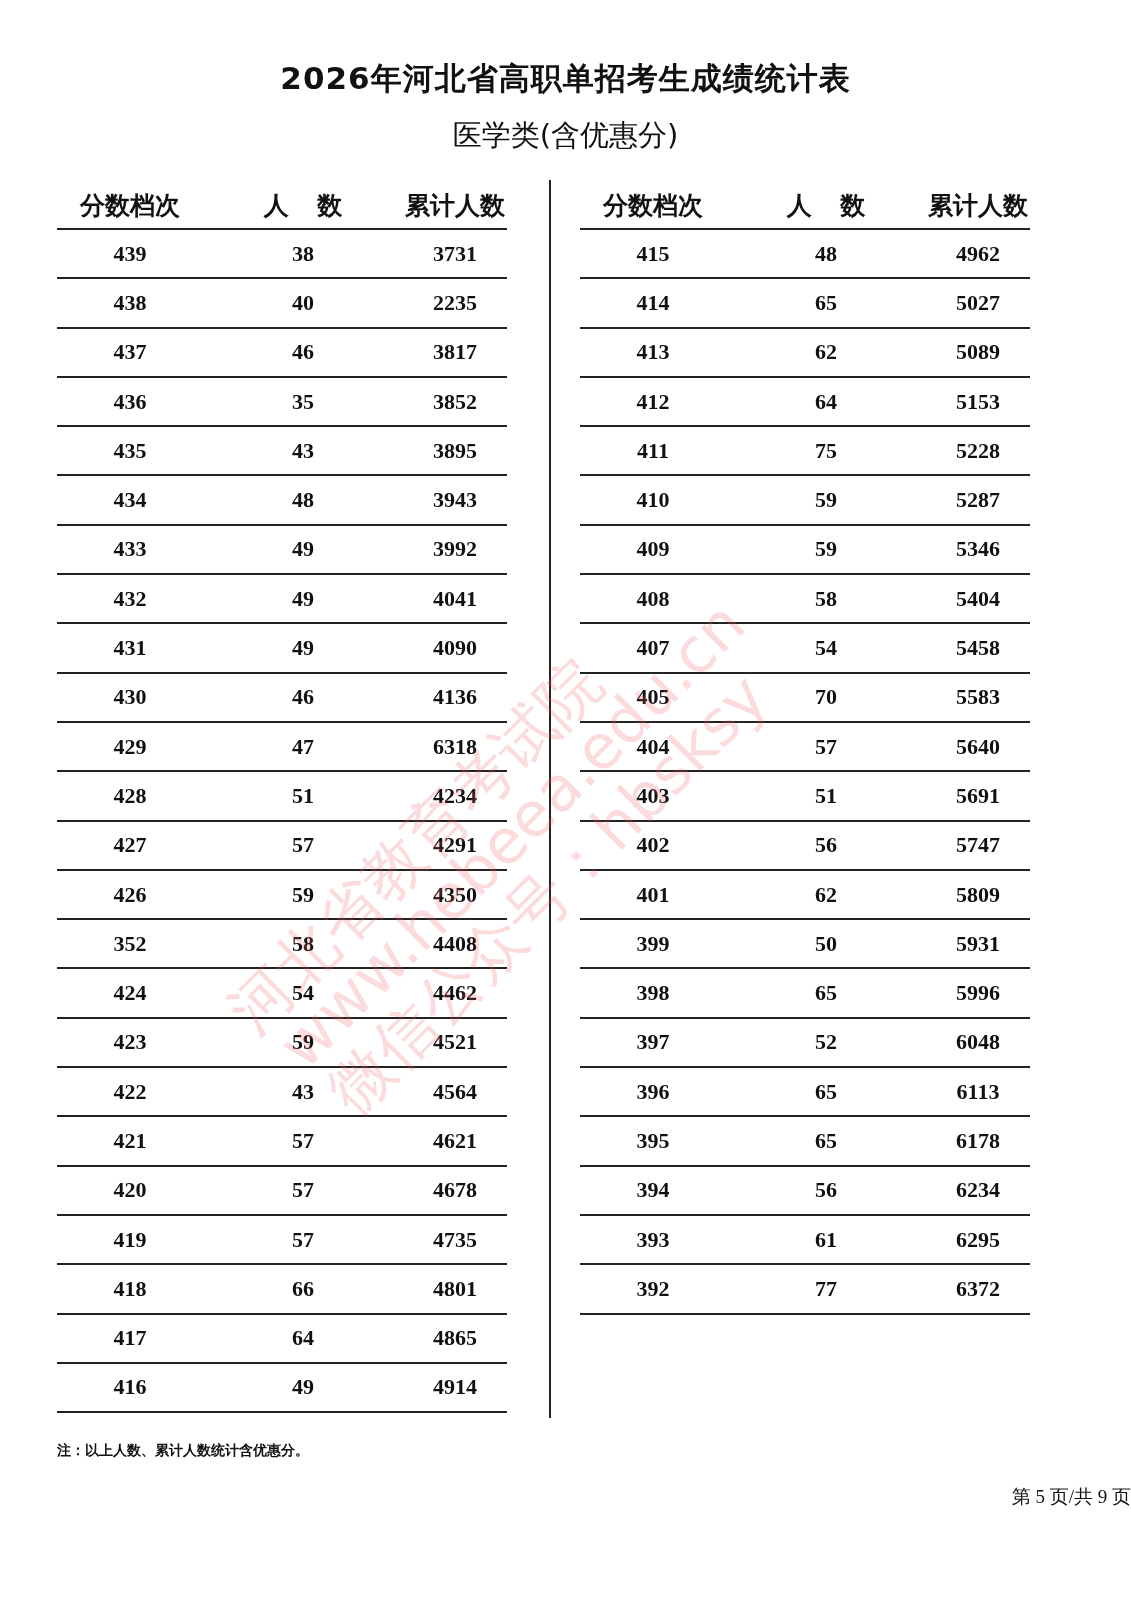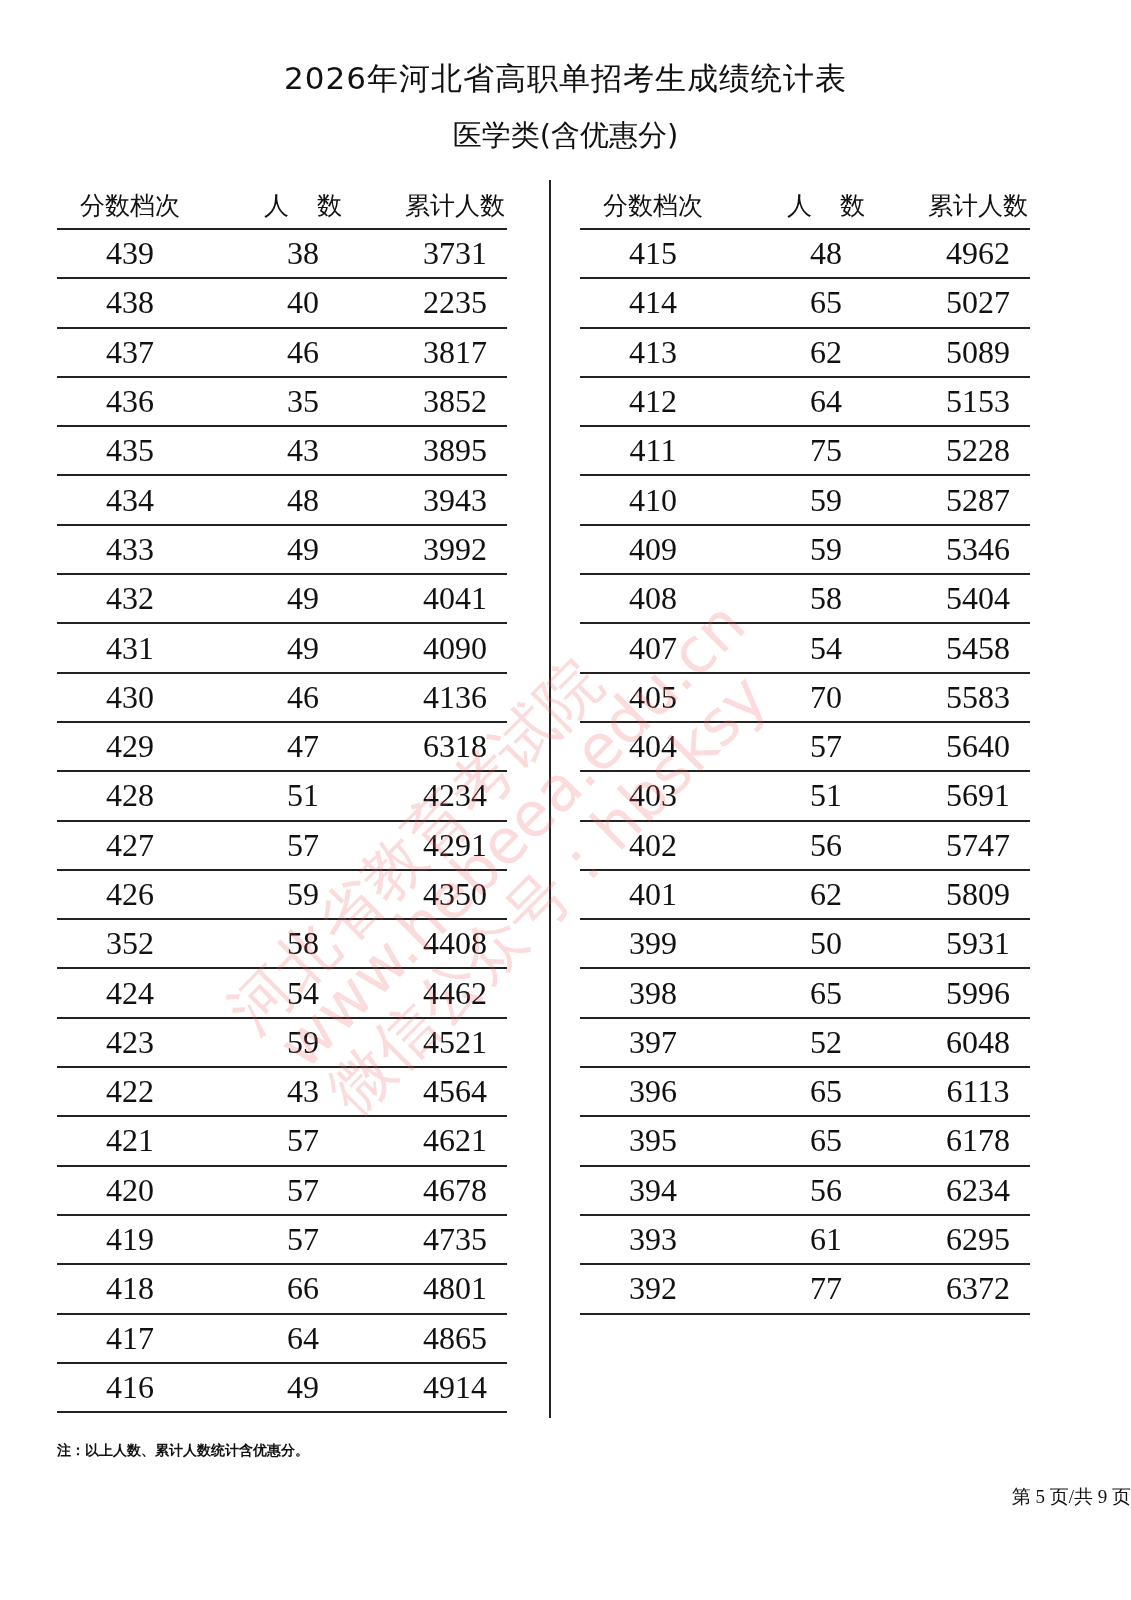--- a/index.html
+++ b/index.html
@@ -2,40 +2,40 @@
 <html><head>
 <meta charset="utf-8">
 <style>
   html, body { margin: 0; padding: 0; background: #ffffff; }
   body {
     width: 1131px; height: 1600px; position: relative; overflow: hidden;
     font-family: "Liberation Serif", "DejaVu Serif", serif; color: #111;
   }
   .title {
     position: absolute; top: 58px; left: 0; width: 1131px; text-align: center;
-    font-size: 31px; letter-spacing: 1px; font-family: "DejaVu Sans", sans-serif; font-weight: normal;
+    font-size: 31px; letter-spacing: 1px; font-family: "DejaVu Sans", sans-serif; font-weight: bold;
   }
   .subtitle {
     position: absolute; top: 116px; left: 0; width: 1131px; text-align: center;
     font-size: 29px; font-family: "DejaVu Sans", sans-serif;
   }
   .table {
-    position: absolute; top: 182px; width: 450px;
+    position: absolute; top: 182px; width: 450px; font-weight: bold;
   }
   .table.left { left: 57px; }
   .table.right { left: 580px; }
   .hdr {
     display: flex; height: 46px; align-items: center;
     border-bottom: 2.5px solid #222;
     font-family: "DejaVu Sans", sans-serif; font-size: 25px;
   }
   .row {
     display: flex; height: 47.3px; align-items: center;
     border-bottom: 2.5px solid #222;
-    font-size: 32px;
+    font-size: 22px;
   }
   .c1 { width: 150px; text-align: center; }
   .c2 { width: 200px; text-align: center; }
   .c3 { width: 100px; text-align: left; padding-left: 0; }
   .left .c1 { width: 146px; }
   .left .c2 { width: 200px; }
   .left .c3 { text-align: center; width: 104px; }
   .right .c1 { width: 146px; }
   .right .c2 { width: 200px; }
   .right .c3 { text-align: center; width: 104px; }

